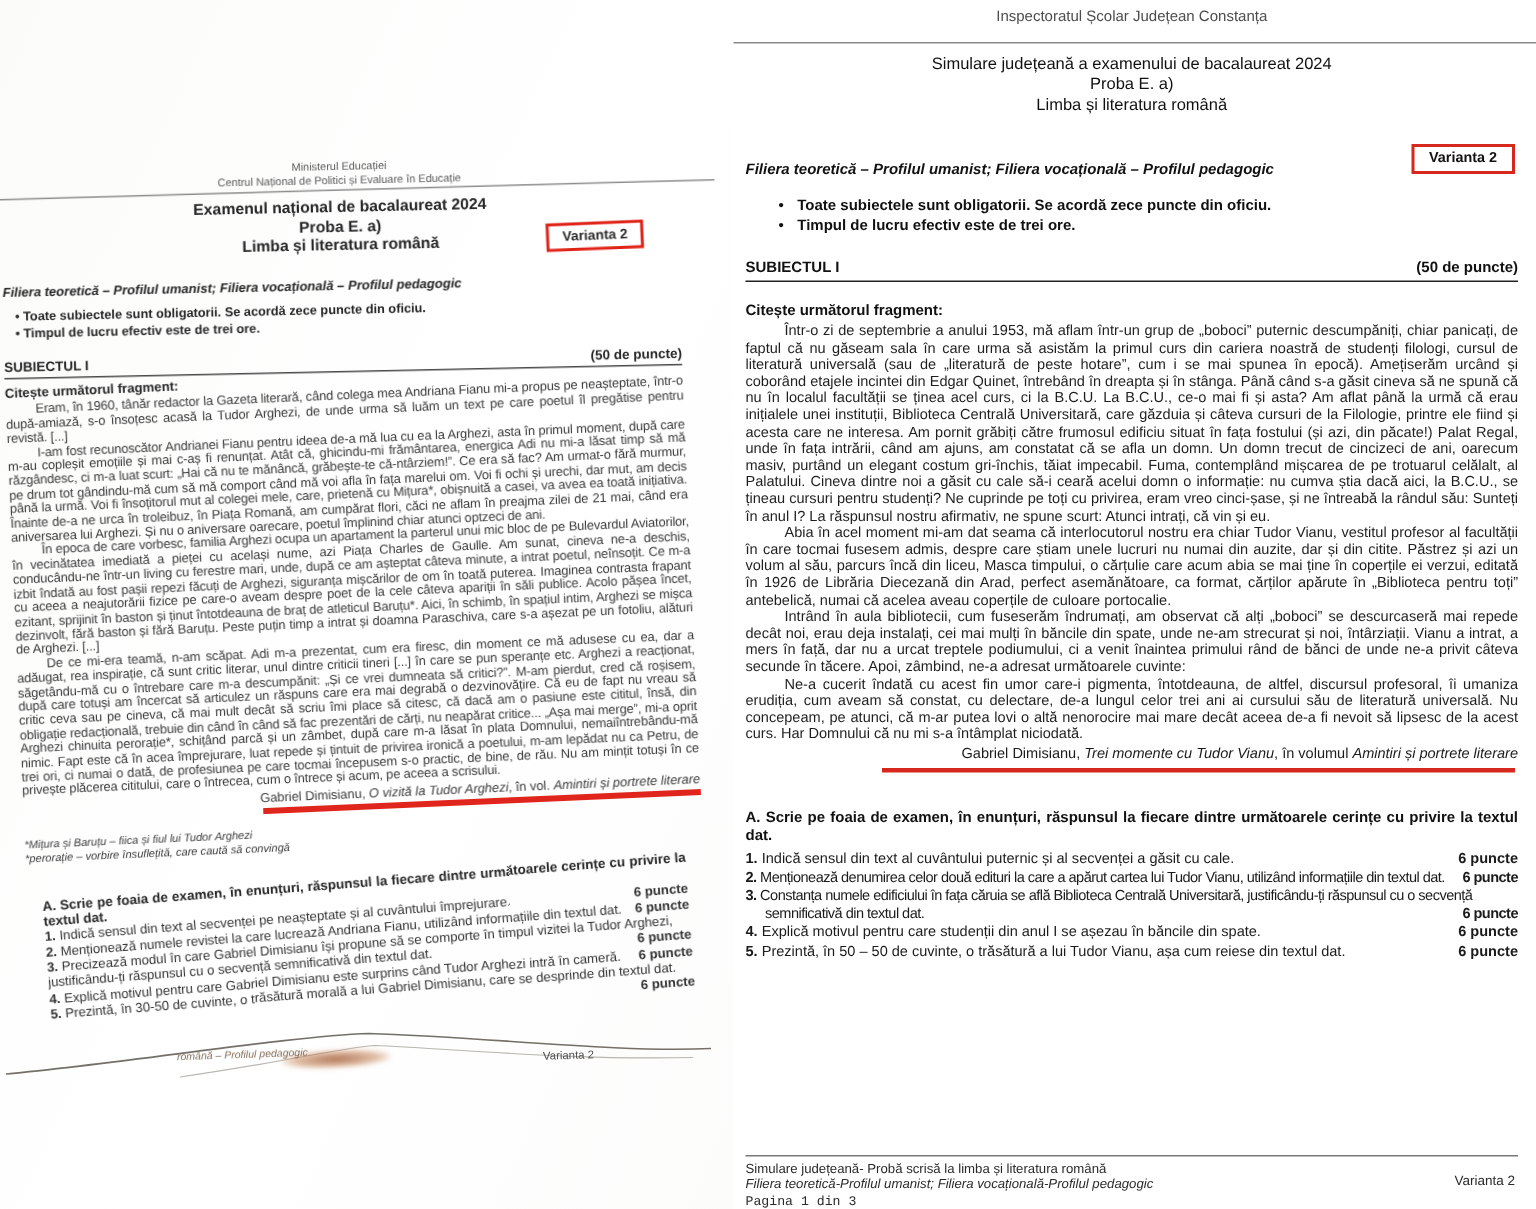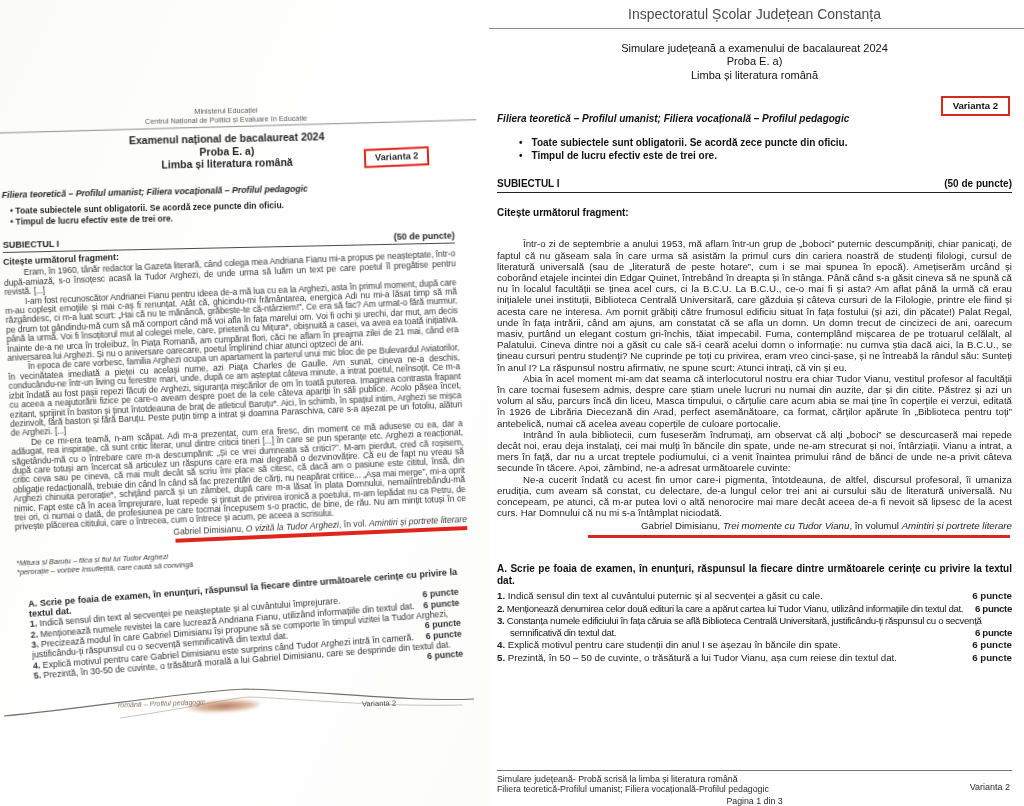--- a/index.html
+++ b/index.html
@@ -39,46 +39,46 @@
   .lp-smudge{position:absolute;left:188px;top:700px;width:72px;height:12px;transform:rotate(-3deg);
              background:radial-gradient(ellipse at center,rgba(150,72,32,0.75) 0%,rgba(192,118,66,0.45) 55%,rgba(192,118,66,0) 78%);
              filter:blur(1.4px);}
   .lp-footer-frag{position:absolute;left:118px;top:700px;font-size:7px;font-style:italic;color:#84705c;
                   transform:rotate(-2deg);filter:blur(0.45px);white-space:nowrap;}
   .lp-footer-variant{position:absolute;left:362px;top:699px;font-size:7.6px;color:#4f4f4f;transform:rotate(-1.6deg);}
 
   
   #right-page{position:absolute;left:489px;top:0;width:535px;height:806px;background:#ffffff;color:#1b1b1b;}
   .rp-inner{position:relative;width:100%;height:100%;padding:0 12px 0 8px;box-sizing:border-box;}
-  .rp-header{margin-top:6px;text-align:center;font-size:14px;color:#4c4c4c;}
+  .rp-header{margin-top:6px;text-align:center;font-size:10px;color:#4c4c4c;}
   .rp-header-rule{position:absolute;left:0;top:22px;width:535px;border-top:1.4px solid #8a8a8a;}
   .rp-title{margin-top:20px;text-align:center;font-weight:normal;font-size:11px;line-height:13.4px;color:#111;}
   .rp-variant-box{position:absolute;right:14px;top:90px;border:2px solid #d6281c;padding:2px 10px 3px 10px;
                   font-weight:bold;font-size:9.6px;color:#111;background:#fff;}
   .rp-filiera{margin-top:31px;font-weight:bold;font-style:italic;font-size:10px;color:#111;}
   .rp-bullets{margin:13px 0 0 22px;padding:0;list-style:none;font-weight:bold;font-size:10px;line-height:12.6px;color:#111;}
   .rp-bullets li::before{content:"•";margin-right:9px;}
   .rp-subject-row{display:flex;justify-content:space-between;margin-top:16px;font-weight:bold;font-size:10px;
                   color:#111;border-bottom:1.4px solid #222;padding-bottom:3px;}
   .rp-fragment-label{margin-top:14px;font-weight:bold;font-size:10px;color:#111;}
-  .rp-bodytext{margin-top:20px;font-size:9.7px;line-height:11.2px;color:#1f1f1f;}
+  .rp-bodytext{margin-top:2px;font-size:9.7px;line-height:11.2px;color:#1f1f1f;}
   .rp-bodytext p{margin:0;text-align:justify;text-indent:26px;}
   .rp-dialogue{margin:0;padding-left:26px;text-indent:0;}
   .rp-dialogue .dash{display:inline-block;width:18px;}
   .rp-attrib{text-align:right;margin-top:2px;font-size:9.7px;}
   .rp-redline{height:3px;background:#d6281c;width:422px;margin-left:auto;margin-top:4px;margin-right:2px;}
   .rp-section-a{margin-top:25px;font-weight:bold;font-size:10px;line-height:12px;text-align:justify;color:#111;}
   .rp-questions{margin-top:3px;font-size:9.7px;line-height:11.4px;}
   .rq{padding-left:13px;margin-top:1px;overflow:hidden;}
   .rq .q-num{margin-left:-13px;font-weight:bold;}
   .rq.condensed{letter-spacing:-0.35px;}
   .rp-footer{position:absolute;left:8px;right:12px;bottom:6px;font-size:8.8px;color:#2a2a2a;}
   .rp-footer-rule{border-top:1px solid #777;margin-bottom:3px;}
-  .rp-footer-line2{}
-  .rp-footer-page{text-align:center;margin-top:2px;}
+  .rp-footer-line2{font-style:italic;}
+  .rp-footer-page{text-align:left;margin-top:2px;font-family:Liberation Mono, monospace;}
   .rp-footer-variant{position:absolute;right:2px;top:12px;font-size:9px;}
 </style>
 </head>
 <body>
 
 <div id="canvas">
 
   <section id="left-page">
 
     <div class="lp-top lp-soft">

